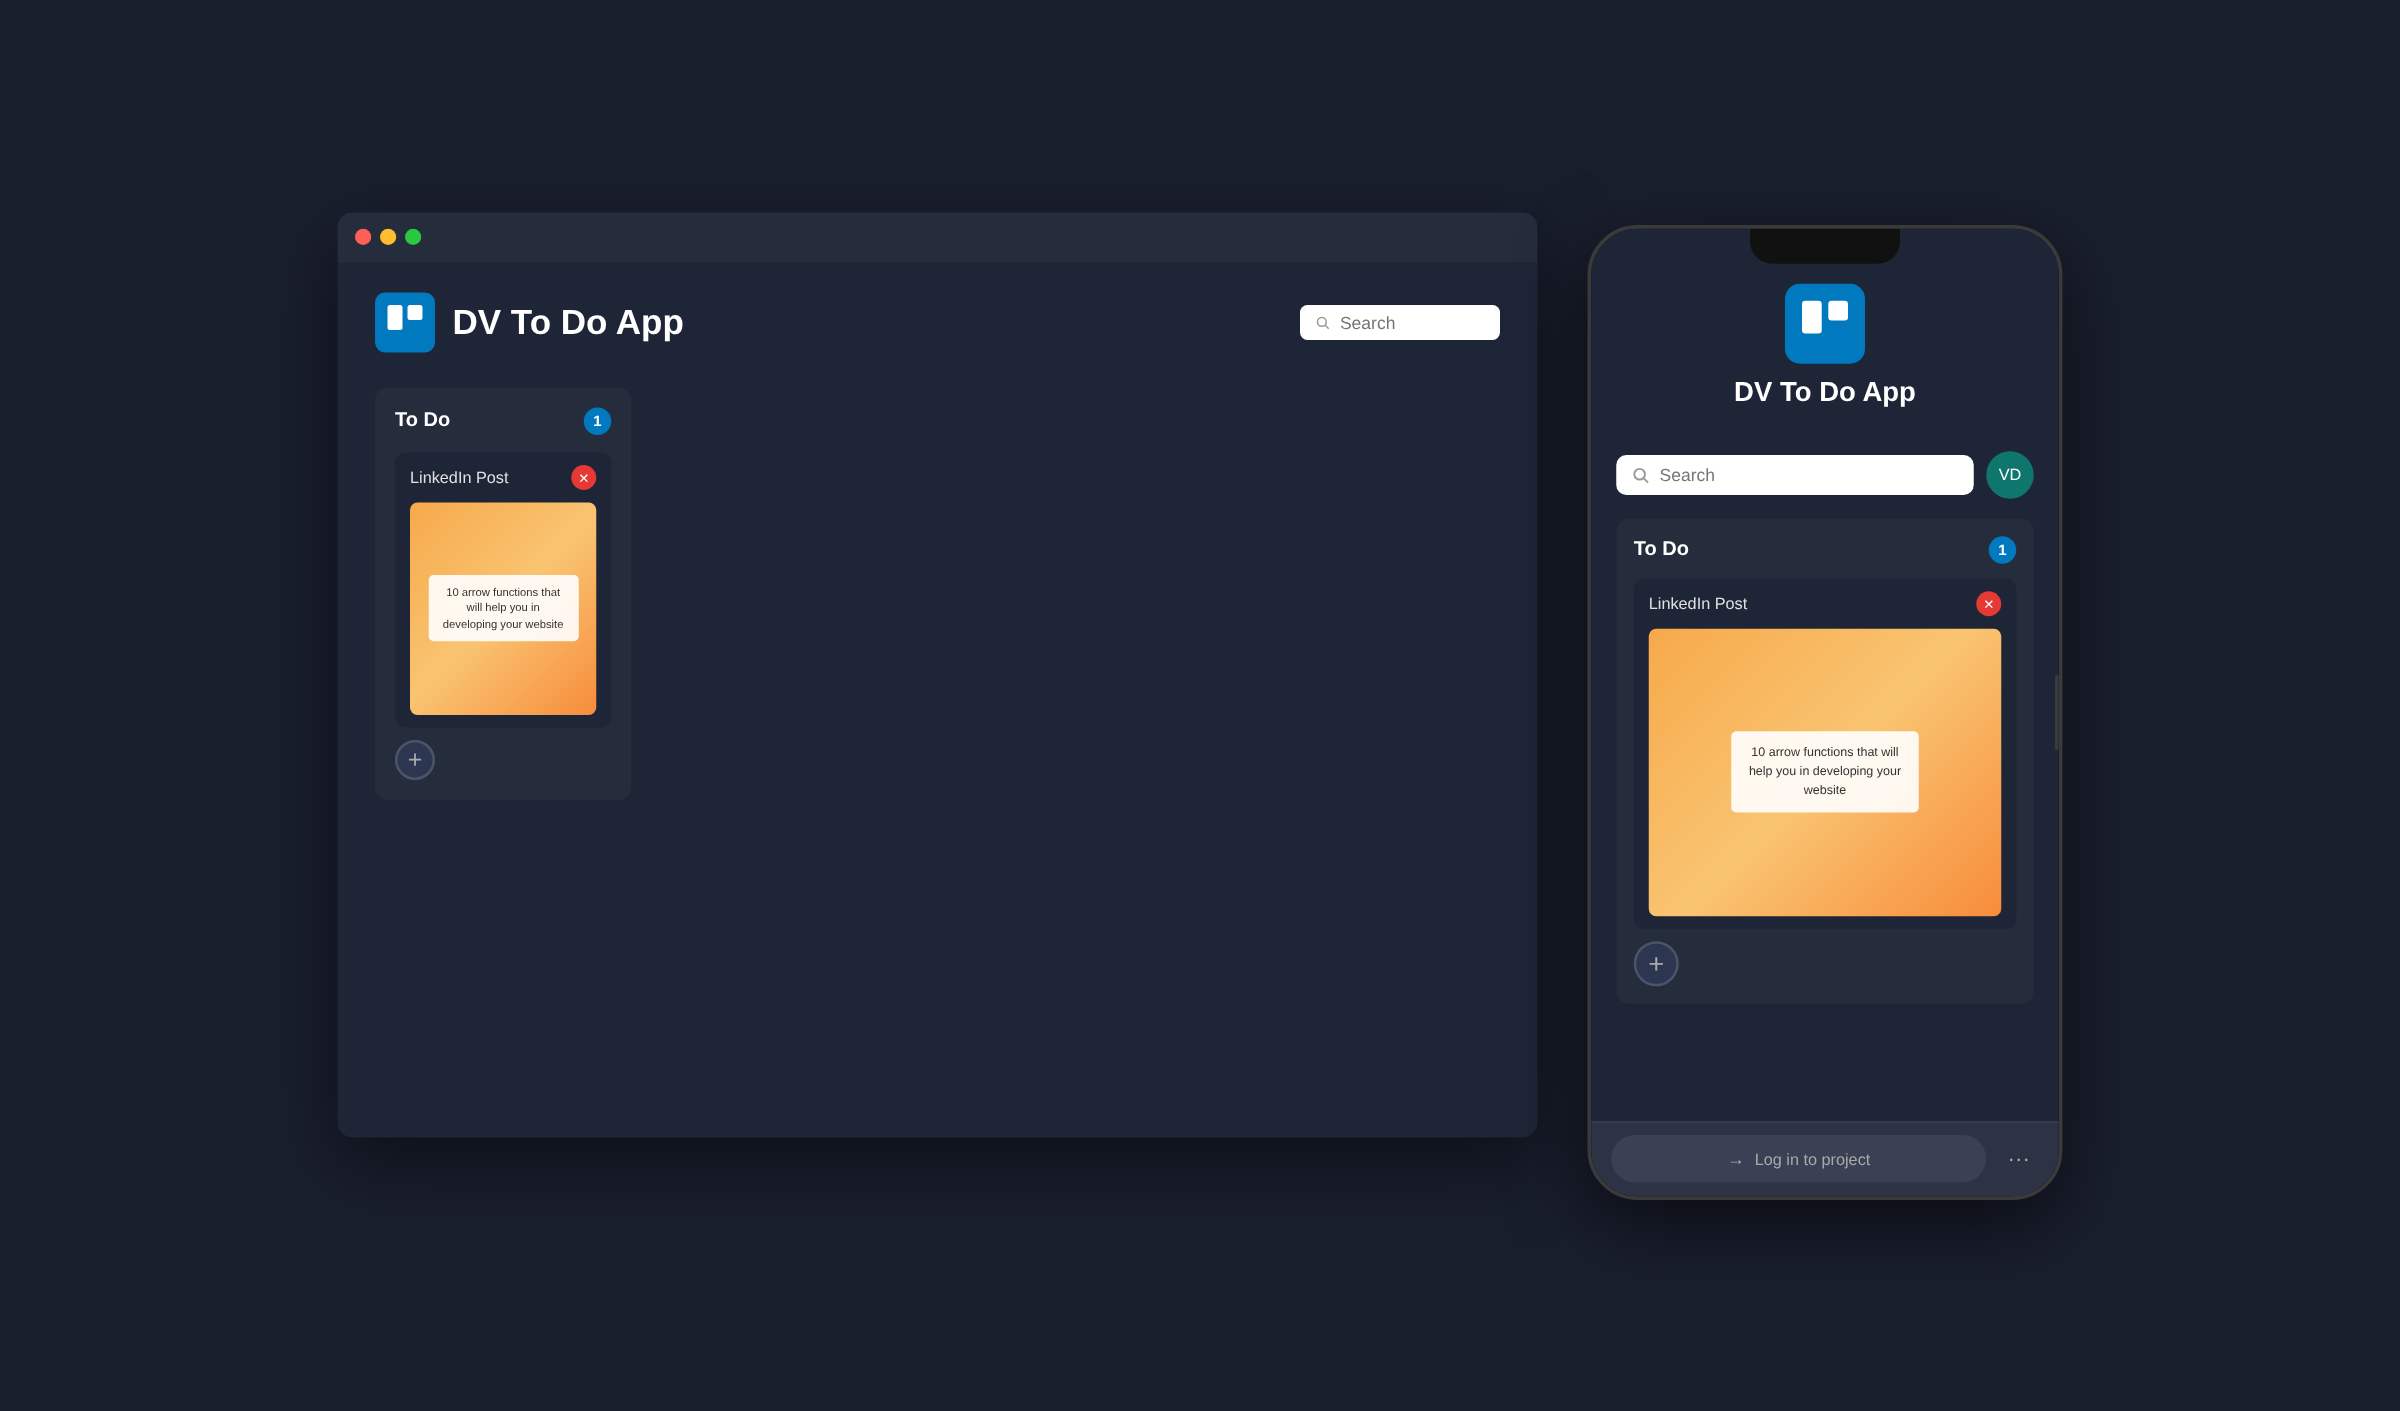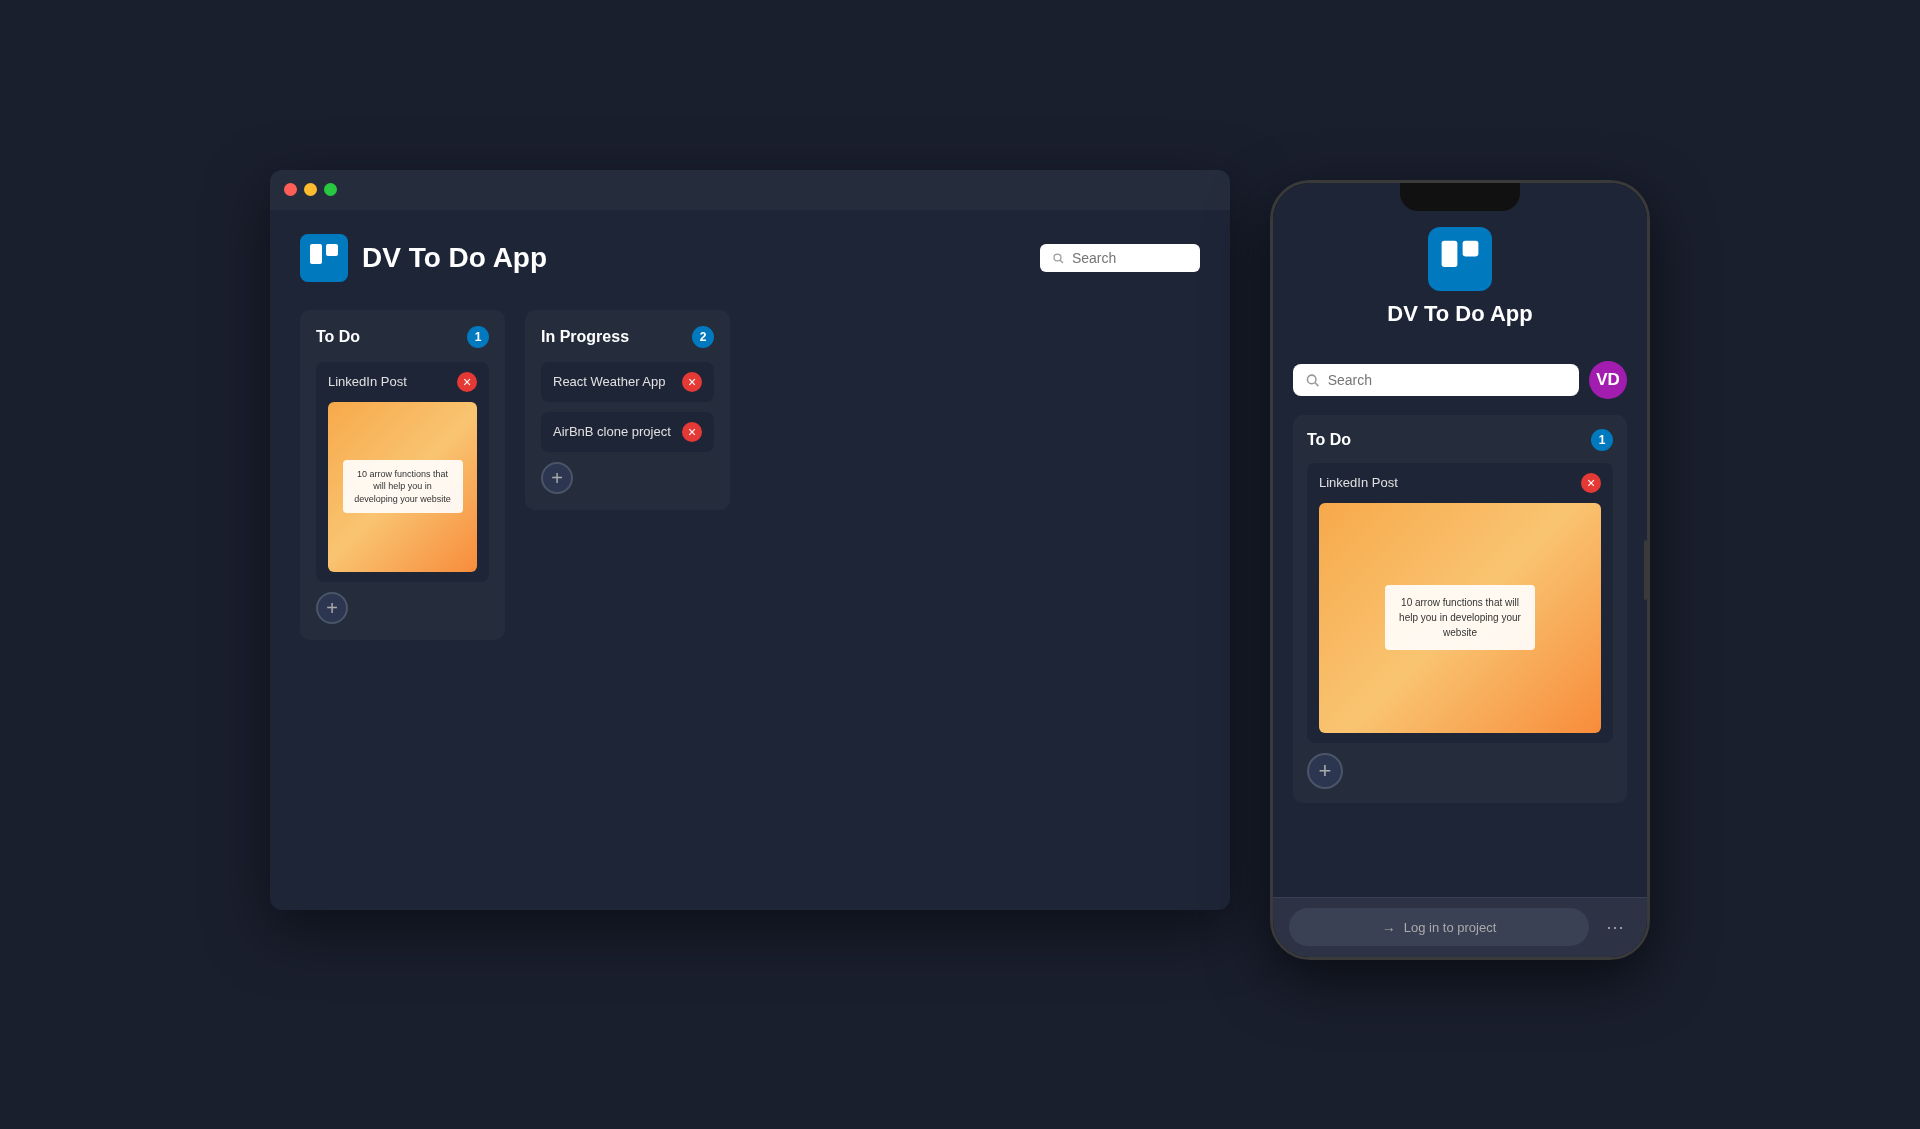--- a/index.html
+++ b/index.html
@@ -337,27 +337,27 @@
       outline: none;
       background: transparent;
       font-size: 14px;
       color: #333;
       width: 100%;
     }
 
     .avatar-vd {
       width: 38px;
       height: 38px;
-      background: #a21caf;
+      background: #0f766e;
       border-radius: 50%;
       display: flex;
       align-items: center;
       justify-content: center;
-      font-size: 17px;
-      font-weight: 700;
+      font-size: 13px;
+      font-weight: 400;
       color: white;
       flex-shrink: 0;
     }
 
     
     .phone-column {
       background: #252d3d;
       border-radius: 10px;
       padding: 14px;
     }
@@ -540,38 +540,20 @@
               <div class="card-delete"></div>
             </div>
             <div class="card-image">
               <div class="card-image-text">10 arrow functions that will help you in developing your website</div>
             </div>
           </div>
 
           <div class="add-btn"></div>
         </div>
 
-        <div class="kanban-column">
-          <div class="column-header">
-            <span class="column-title">In Progress</span>
-            <span class="column-badge badge-blue2">2</span>
-          </div>
-
-          <div class="card">
-            <span class="card-text">React Weather App</span>
-            <div class="card-delete"></div>
-          </div>
-
-          <div class="card">
-            <span class="card-text">AirBnB clone project</span>
-            <div class="card-delete"></div>
-          </div>
-
-          <div class="add-btn"></div>
-        </div>
 
 
       </div>
     </div>
   </div>
 
   <div class="phone-container">
     <div class="phone-frame">
       <div class="phone-notch"></div>
       <div class="phone-screen">

